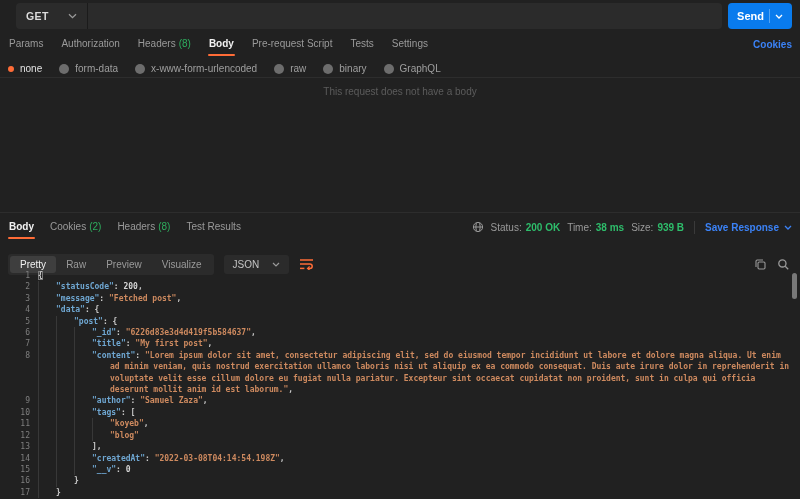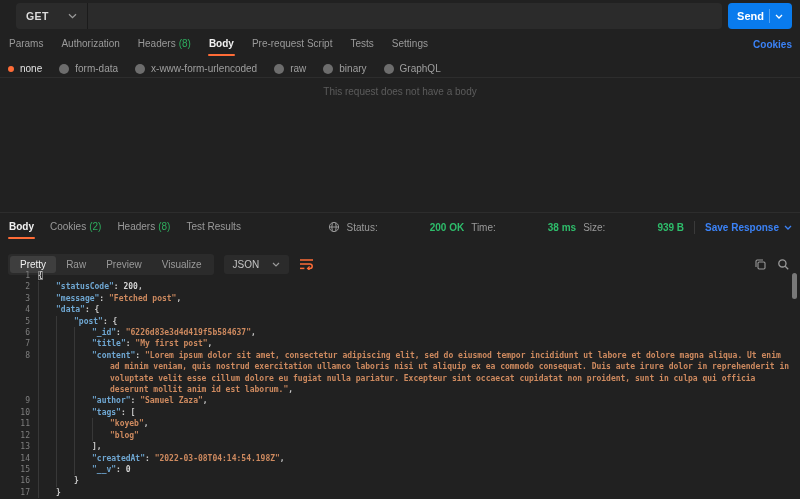--- a/index.html
+++ b/index.html
@@ -38,21 +38,21 @@
 
   .hr1 { position:absolute; top:77px; left:0; right:0; height:1px; background:#2d2d2d; }
   .empty-body { position:absolute; top:86px; left:0; right:0; text-align:center; font-size:10px; color:#5c5c5c; }
   .hr2 { position:absolute; top:212px; left:0; right:0; height:1px; background:#2d2d2d; }
 
   
   .resp-header { position:absolute; top:214px; left:8px; right:8px; height:26px; display:flex; align-items:center; }
   .resp-header .tabs { gap:14px; }
   .resp-meta { margin-left:auto; display:flex; align-items:center; gap:7px; font-size:10px; color:#9a9a9a; }
   .meta-pair { display:flex; gap:4px; align-items:center; white-space:nowrap; }
-  .meta-val { color:#2ebd6b; font-weight:bold;margin-left:48px; }
+  .meta-val { color:#2ebd6b; font-weight:bold; }
   .vdiv { width:1px; height:13px; background:#3a3a3a; margin:0 3px; }
   .save { color:#3b82f6; font-weight:bold; display:flex; align-items:center; gap:5px; cursor:pointer; white-space:nowrap; }
 
   
   .view-bar { position:absolute; top:243px; left:8px; right:10px; height:22px; display:flex; align-items:center; gap:10px;margin-top:10px; }
   .seg { display:flex; background:#2b2b2b; border-radius:3px; padding:2px; }
   .seg-item { font-size:10px; color:#9a9a9a; padding:3px 10px; border-radius:3px; cursor:pointer; white-space:nowrap; }
   .seg-item.active { background:#3e3e3e; color:#f0f0f0; }
   .dropdown { display:flex; align-items:center; gap:13px; background:#2b2b2b; border-radius:3px; padding:4px 9px; font-size:10px; color:#c5c5c5; cursor:pointer; }
   .icon-btn { display:flex; align-items:center; justify-content:center; cursor:pointer; }

